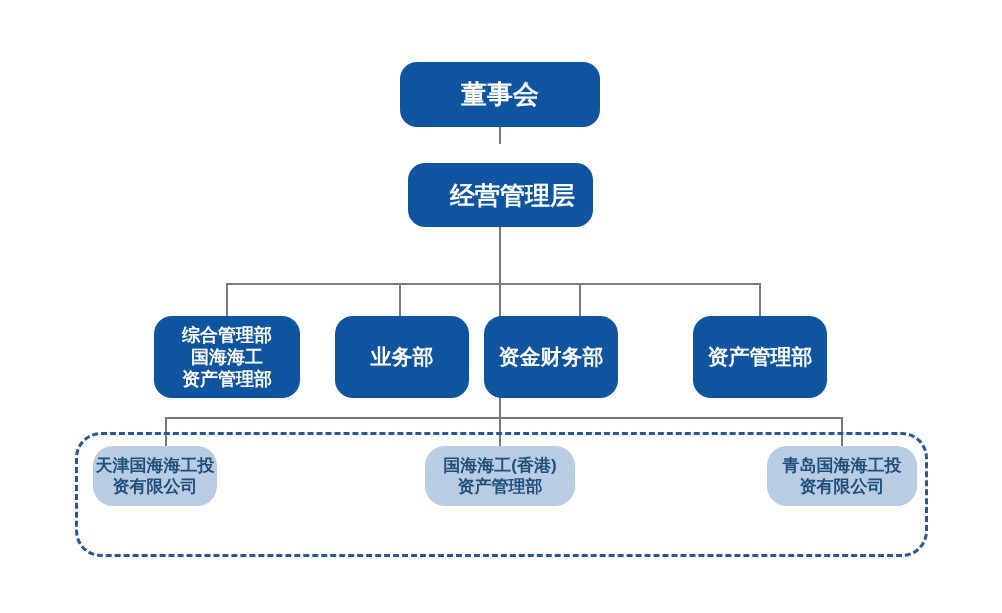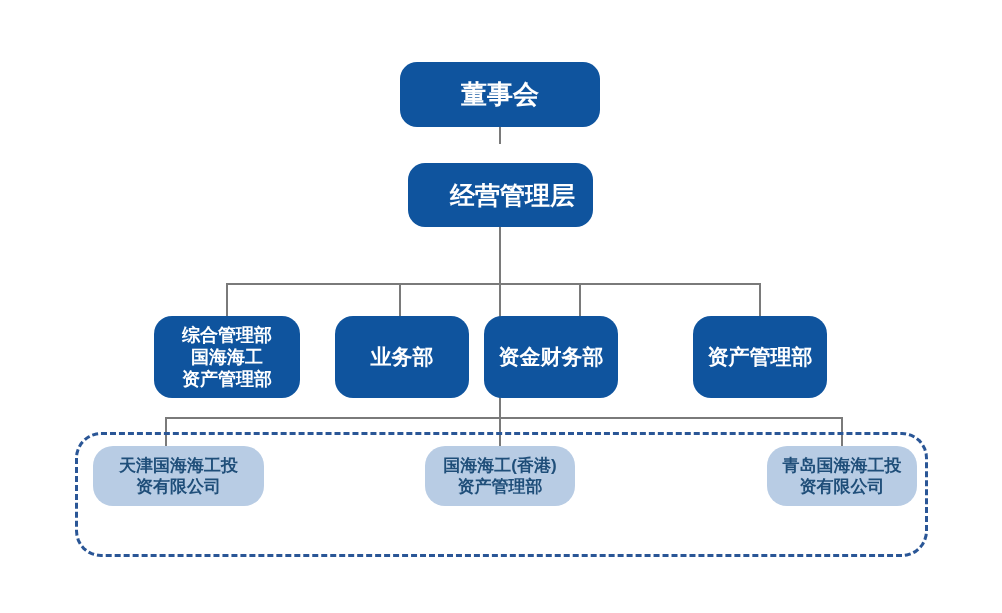--- a/index.html
+++ b/index.html
@@ -74,21 +74,21 @@
   #sub-container {
     position: absolute;
     left: 75px; top: 432px;
     width: 853px; height: 125px;
     box-sizing: border-box;
     border: 3px dashed var(--dashed_border);
     border-radius: 26px;
     background: transparent;
   }
   .sub-box { top: 446px; height: 60px; font-size: 17px; line-height: 21px; }
-  #sub-0 { left: 93px;  width: 171px; }
+  #sub-0 { left: 93px;  width: 124px; }
   #sub-1 { left: 425px; width: 150px; }
   #sub-2 { left: 767px; width: 150px; text-align: center; }
   #sub-group-label {
     position: absolute;
     left: 75px; top: 512px;
     width: 853px;
     text-align: center;
     font-size: 25px;
     font-weight: bold;
     color: var(--light_text);

